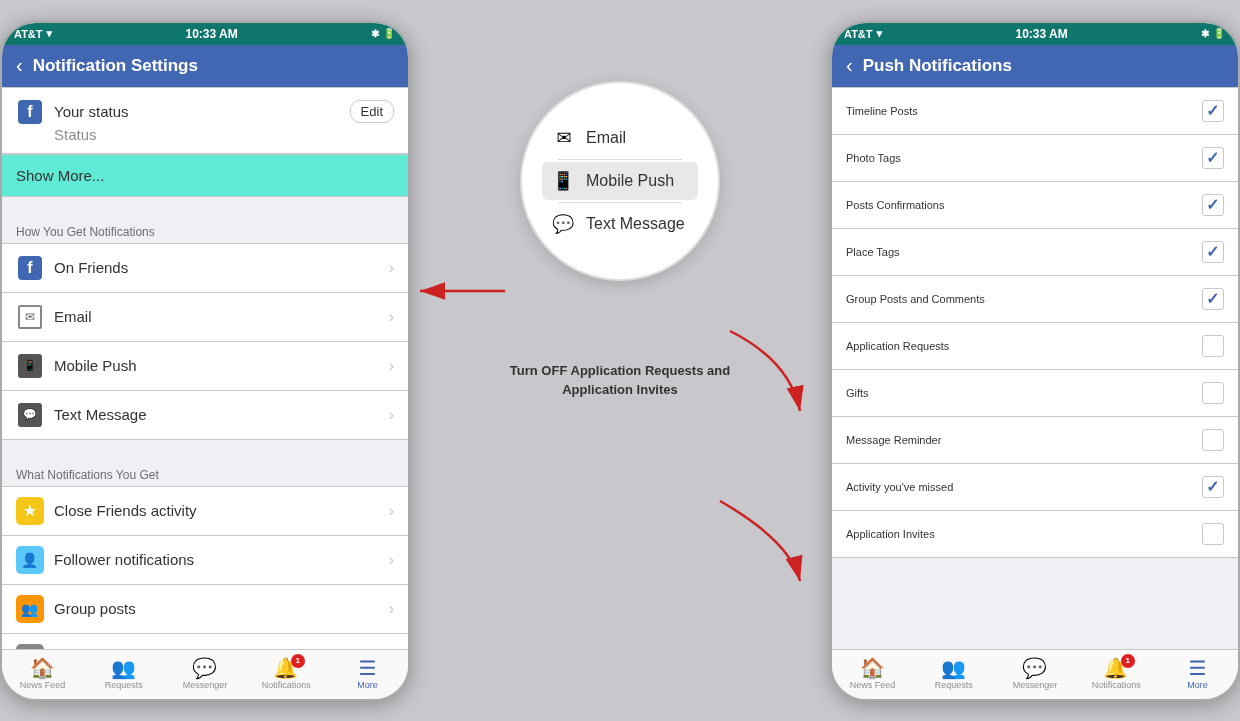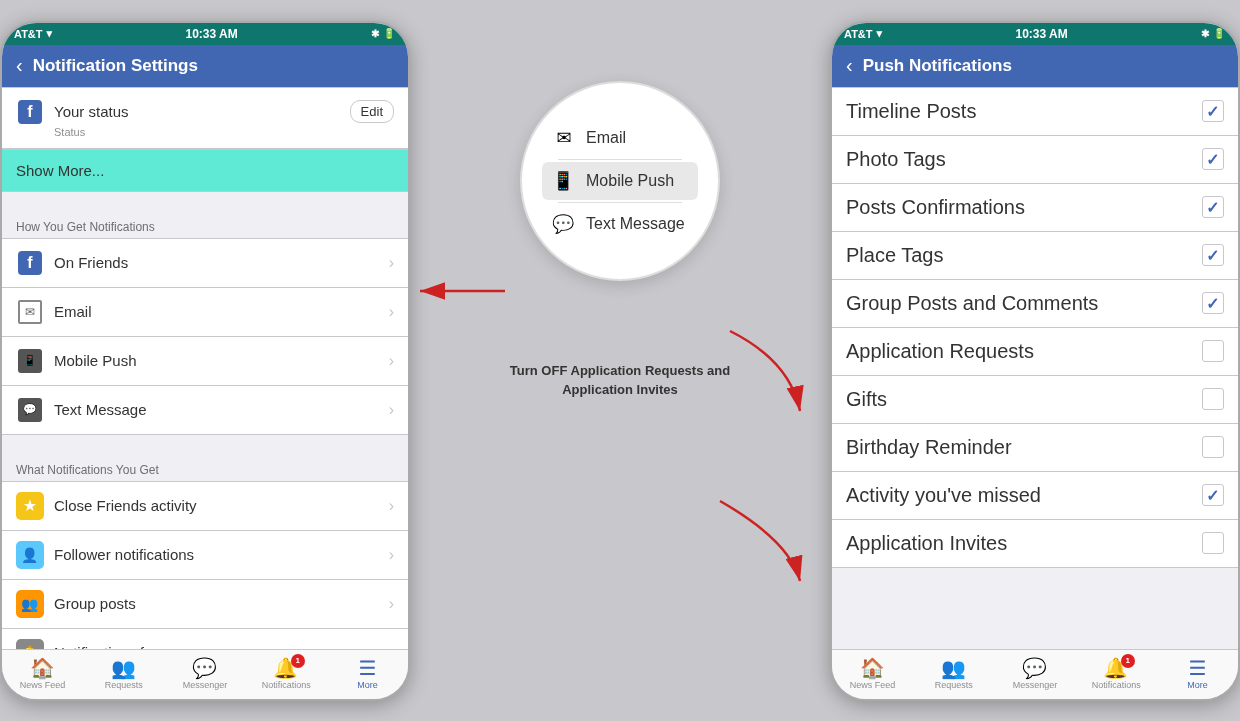--- a/index.html
+++ b/index.html
@@ -218,21 +218,21 @@
       background: white;
       min-height: 44px;
     }
 
     .push-item:last-child {
       border-bottom: none;
     }
 
     .push-item .push-label {
       flex: 1;
-      font-size: 20px;
+      font-size: 11px;
       color: #333;
     }
 
     .checkbox {
       width: 22px;
       height: 22px;
       border: 1px solid #c8c7cc;
       border-radius: 3px;
       display: flex;
       align-items: center;
@@ -459,21 +459,21 @@
 
         <div class="list-group">
           <div class="list-item list-item-with-sub">
             <div class="top-row">
               <div class="icon">
                 <div class="fb-icon">f</div>
               </div>
               <span class="label">Your status</span>
               <button class="edit-btn">Edit</button>
             </div>
-            <div style="padding-left: 38px; font-size: 11px; color: #8e8e93;">Status</div>
+            <div style="padding-left: 38px; font-size: 15px; color: #8e8e93;">Status</div>
           </div>
         </div>
 
         <div class="show-more">Show More...</div>
 
         <div class="spacer"></div>
 
         <div class="section-header">How You Get Notifications</div>
         <div class="list-group">
 
@@ -677,21 +677,21 @@
             <span class="push-label">Application Requests</span>
             <div class="checkbox"></div>
           </div>
 
           <div class="push-item">
             <span class="push-label">Gifts</span>
             <div class="checkbox"></div>
           </div>
 
           <div class="push-item">
-            <span class="push-label">Birthday Reminder</span>
+            <span class="push-label">Message Reminder</span>
             <div class="checkbox"></div>
           </div>
 
           <div class="push-item">
             <span class="push-label">Activity you've missed</span>
             <div class="checkbox checked"></div>
           </div>
 
           <div class="push-item">
             <span class="push-label">Application Invites</span>

